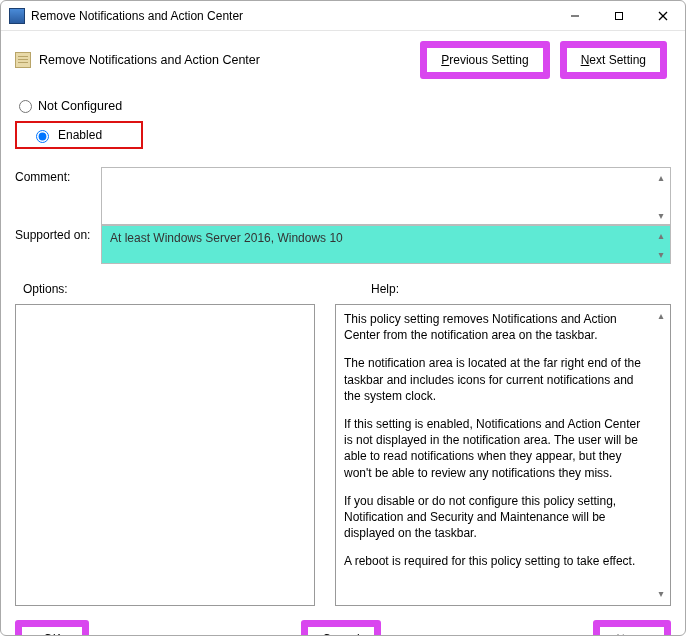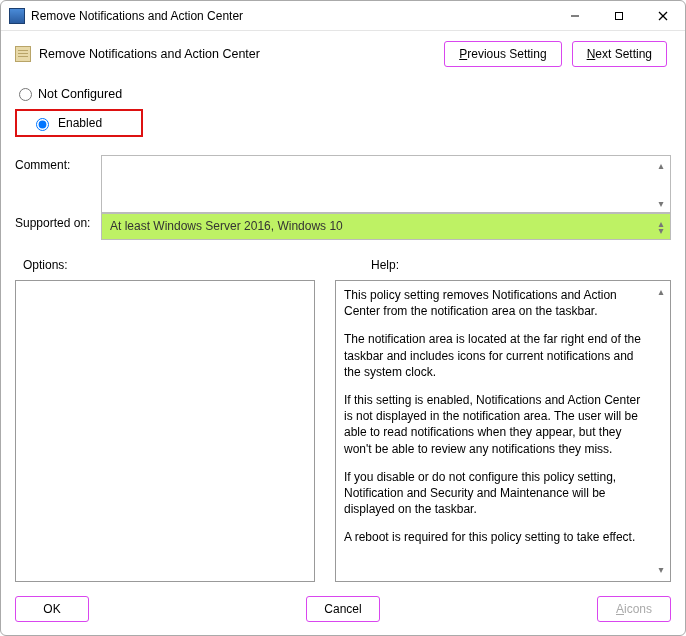--- a/index.html
+++ b/index.html
@@ -44,21 +44,21 @@
     position: relative;
   }
   .subtitle-row .doc-icon::after{
     content:""; position:absolute; left:2px; right:2px; top:3px; height:1px; background:#b8a468;
     box-shadow: 0 3px 0 #b8a468, 0 6px 0 #b8a468;
   }
   .subtitle-row .sub { flex: 1; font-size: 12.5px; }
   .nav-buttons { display: flex; gap: 10px; margin-right: 4px;}
   .btn {
     background: #fff;
-    border: 1px solid #d946ef;
+    border: 7px solid #d946ef;
     border-radius: 3px;
     padding: 5px 14px;
     font-size: 12px;
     font-family: inherit;
     cursor: pointer;
   }
   .btn .ul { text-decoration: underline; }
 
   .upper {
     display: flex;
@@ -97,22 +97,22 @@
     position: relative;
   }
   .scroll-up, .scroll-down {
     position: absolute; right: 2px; width: 14px; height: 14px;
     display:flex; align-items:center; justify-content:center;
     color:#777; font-size:10px;
   }
   .scroll-up { top: 2px; }
   .scroll-down { bottom: 2px; }
   .support-box {
-    flex:1; border:1px solid #bbb; background:#bef264;
-    height: 27px; position: relative;
+    flex:1; border:1px solid #bbb; background:#5eead4;
+    height: 39px; position: relative;
     padding: 5px 20px 5px 8px; color:#333;
   }
 
   .labels-row {
     display: flex; padding: 18px 14px 4px 22px; gap: 25px;
   }
   .labels-row .lcol { width: 300px; }
   .labels-row .rcol { flex:1;margin-left:23px; }
 
   .panels {

